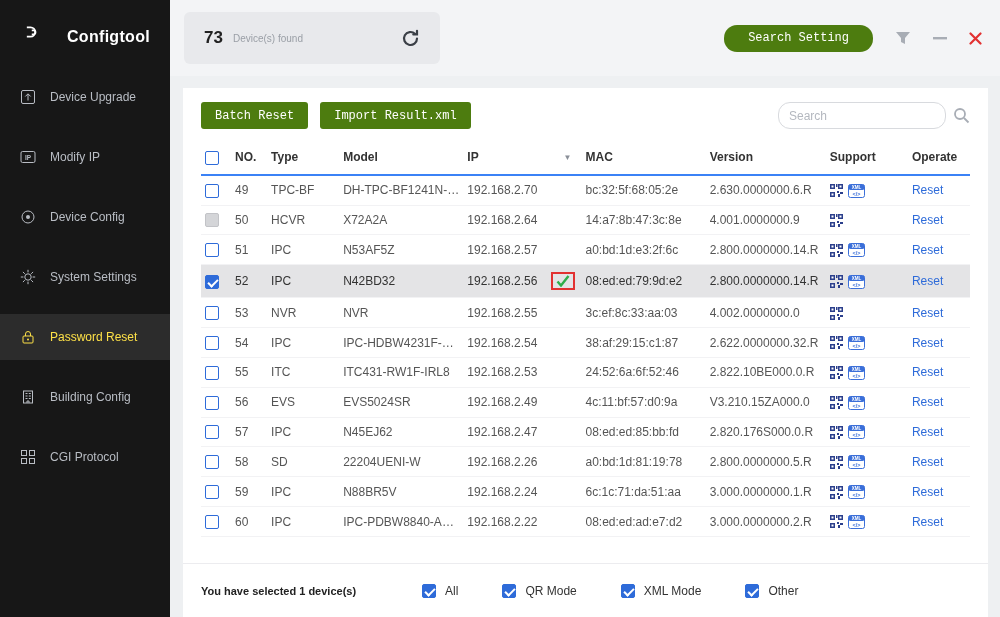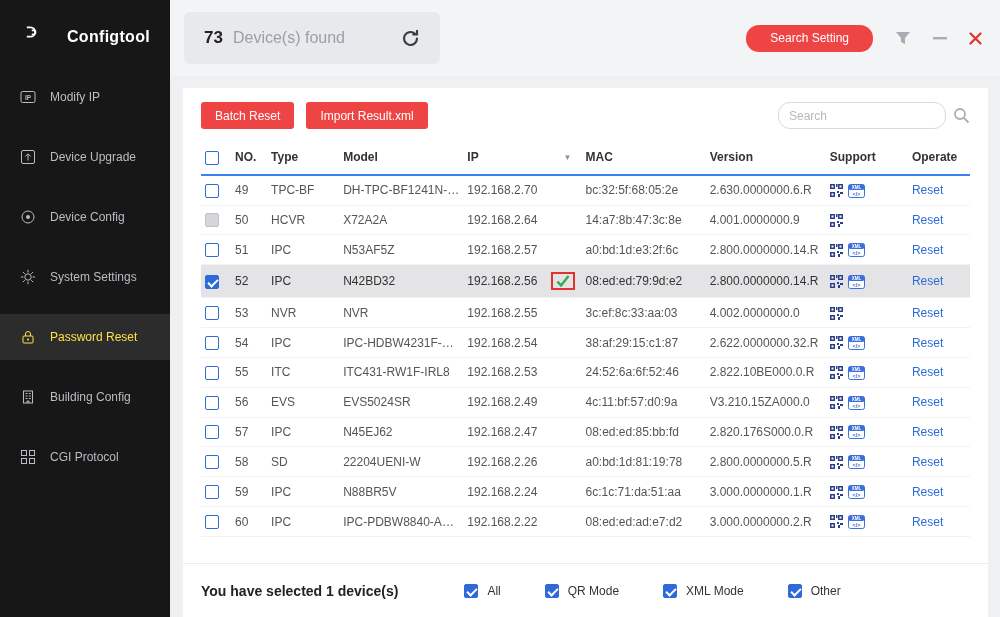--- a/index.html
+++ b/index.html
@@ -15,24 +15,24 @@
               color:#b9bdc4; font-size:12px; cursor:pointer; }
   .nav-item.active { background:#2c2c2c; color:#fde047; }
   .nav-icon { width:16px; height:16px; display:inline-flex; }
   .nav-icon svg { width:16px; height:16px; }
 
   
   .main { flex:1; display:flex; flex-direction:column; min-width:0; }
   .topbar { height:76px; background:#f3f4f6; display:flex; align-items:center; justify-content:space-between; padding:0 18px 0 14px; }
   .count-box { background:#e8e9ec; border-radius:6px; height:52px; width:256px; display:flex; align-items:center; gap:10px; padding:0 20px; }
   .count { font-size:17px; font-weight:bold; color:#222; }
-  .count-label { font-size:16px; color:#9a9fa6; }
+  .count-label { font-size:10px; color:#9a9fa6; }
   .refresh-btn { margin-left:auto; display:inline-flex; cursor:pointer; }
   .win-controls { display:flex; align-items:center; gap:22px; }
-  .btn { border:none; cursor:pointer; color:#fff; background:#ef4444; font-size:12px; font-family:Liberation Sans, sans-serif; }
+  .btn { border:none; cursor:pointer; color:#fff; background:#4d7c0f; font-size:12px; font-family:Liberation Mono, monospace; }
   .btn.search-setting { height:27px; padding:0 24px; border-radius:13px; }
   .icon-btn { display:inline-flex; align-items:center; cursor:pointer; }
 
   
   .card { margin:12px 12px 0 13px; background:#fff; flex:1; display:flex; flex-direction:column; overflow:hidden; }
   .toolbar { display:flex; align-items:center; padding:14px 18px 12px; gap:12px; }
   .btn.toolbar-btn { height:27px; padding:0 14px; border-radius:3px; }
   .search-wrap { margin-left:auto; display:flex; align-items:center; gap:7px; }
   .search-wrap input { width:168px; height:27px; border:1px solid #d8dade; border-radius:12px; padding:0 10px;
                        font-size:12px; font-family:inherit; color:#333; outline:none; }
@@ -57,21 +57,21 @@
   
   .cb { width:14px; height:14px; border:1px solid #2e6bd9; border-radius:2px; display:inline-block;
         background:#fff; position:relative; vertical-align:middle; cursor:pointer; flex-shrink:0; }
   .cb.checked { background:#2e6bd9; border-color:#2e6bd9; }
   .cb.checked::after { content:""; position:absolute; left:4px; top:1px; width:4px; height:8px;
                        border:solid #fff; border-width:0 2px 2px 0; transform:rotate(45deg); }
   .cb.disabled { background:#d4d5d8; border-color:#c2c3c7; }
 
   
   .selection-bar { height:54px; border-top:1px solid #ececef; display:flex; align-items:center; padding:0 18px; }
-  .selection-text { font-size:14px; font-weight:bold; color:#222; }
+  .selection-text { font-size:11px; font-weight:bold; color:#222; }
   .filters { display:flex; gap:44px; margin-left:66px; }
   .filter { display:flex; align-items:center; gap:9px; font-size:12px; color:#333; cursor:pointer; }
 </style>
 </head>
 <body>
 
 <div class="app">
 
   <aside class="sidebar">
     <div class="brand">
@@ -80,34 +80,34 @@
             <path d="M3 4h6a9 9 0 0 1 0 18H3v-3h6a6 6 0 0 0 0-12H3z"></path>
             <path d="M11 9h3a4.5 4.5 0 0 1 0 9h-3v-2.6h3a1.9 1.9 0 0 0 0-3.8h-3z"></path>
           </svg>
       </span>
       <span class="brand-text">Configtool</span>
     </div>
     <nav id="nav">
         <div class="nav-item">
           <span class="nav-icon">
             <svg viewBox="0 0 16 16" fill="none" stroke="currentColor">
-              <rect x="1" y="2.5" width="14" height="11" rx="1.5"></rect>
-              <text x="8" y="10.8" text-anchor="middle" font-size="6.5" fill="currentColor" stroke="none" font-weight="bold">IP</text>
-            </svg>
-          </span>
-          <span class="nav-label">Modify IP</span>
+              <rect x="1.5" y="1.5" width="13" height="13" rx="1.5"></rect>
+              <path d="M8 11.5V5M5.3 7.5L8 4.8l2.7 2.7"></path>
+            </svg>
+          </span>
+          <span class="nav-label">Device Upgrade</span>
         </div>
         <div class="nav-item">
           <span class="nav-icon">
             <svg viewBox="0 0 16 16" fill="none" stroke="currentColor">
-              <rect x="1.5" y="1.5" width="13" height="13" rx="1.5"></rect>
-              <path d="M8 11.5V5M5.3 7.5L8 4.8l2.7 2.7"></path>
-            </svg>
-          </span>
-          <span class="nav-label">Device Upgrade</span>
+              <rect x="1" y="2.5" width="14" height="11" rx="1.5"></rect>
+              <text x="8" y="10.8" text-anchor="middle" font-size="6.5" fill="currentColor" stroke="none" font-weight="bold">IP</text>
+            </svg>
+          </span>
+          <span class="nav-label">Modify IP</span>
         </div>
         <div class="nav-item">
           <span class="nav-icon">
             <svg viewBox="0 0 16 16" fill="none" stroke="currentColor">
               <circle cx="8" cy="8" r="6"></circle>
               <circle cx="8" cy="8" r="2" fill="currentColor" stroke="none"></circle>
             </svg>
           </span>
           <span class="nav-label">Device Config</span>
         </div>

